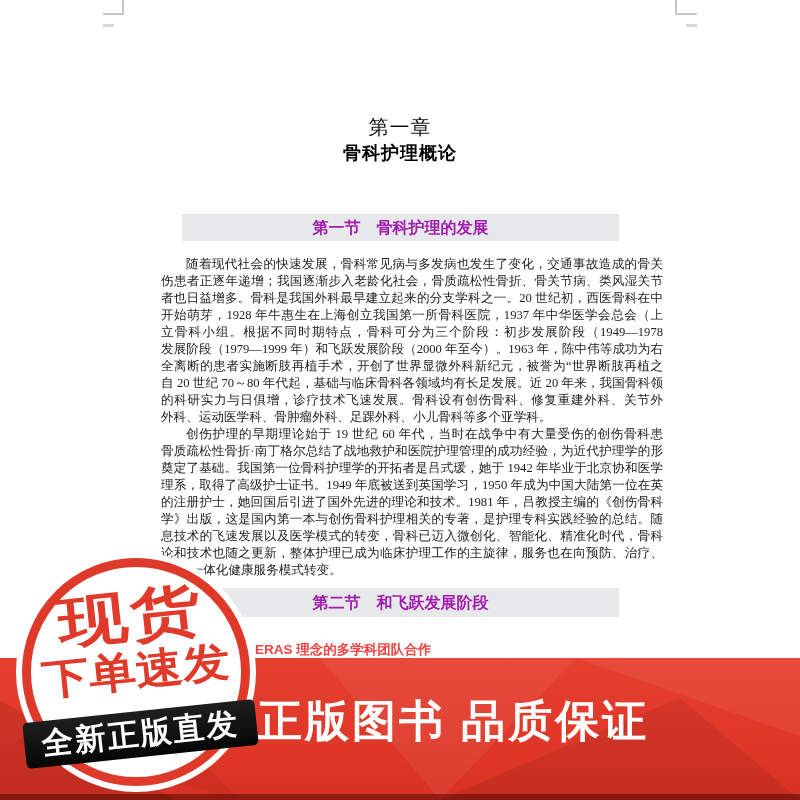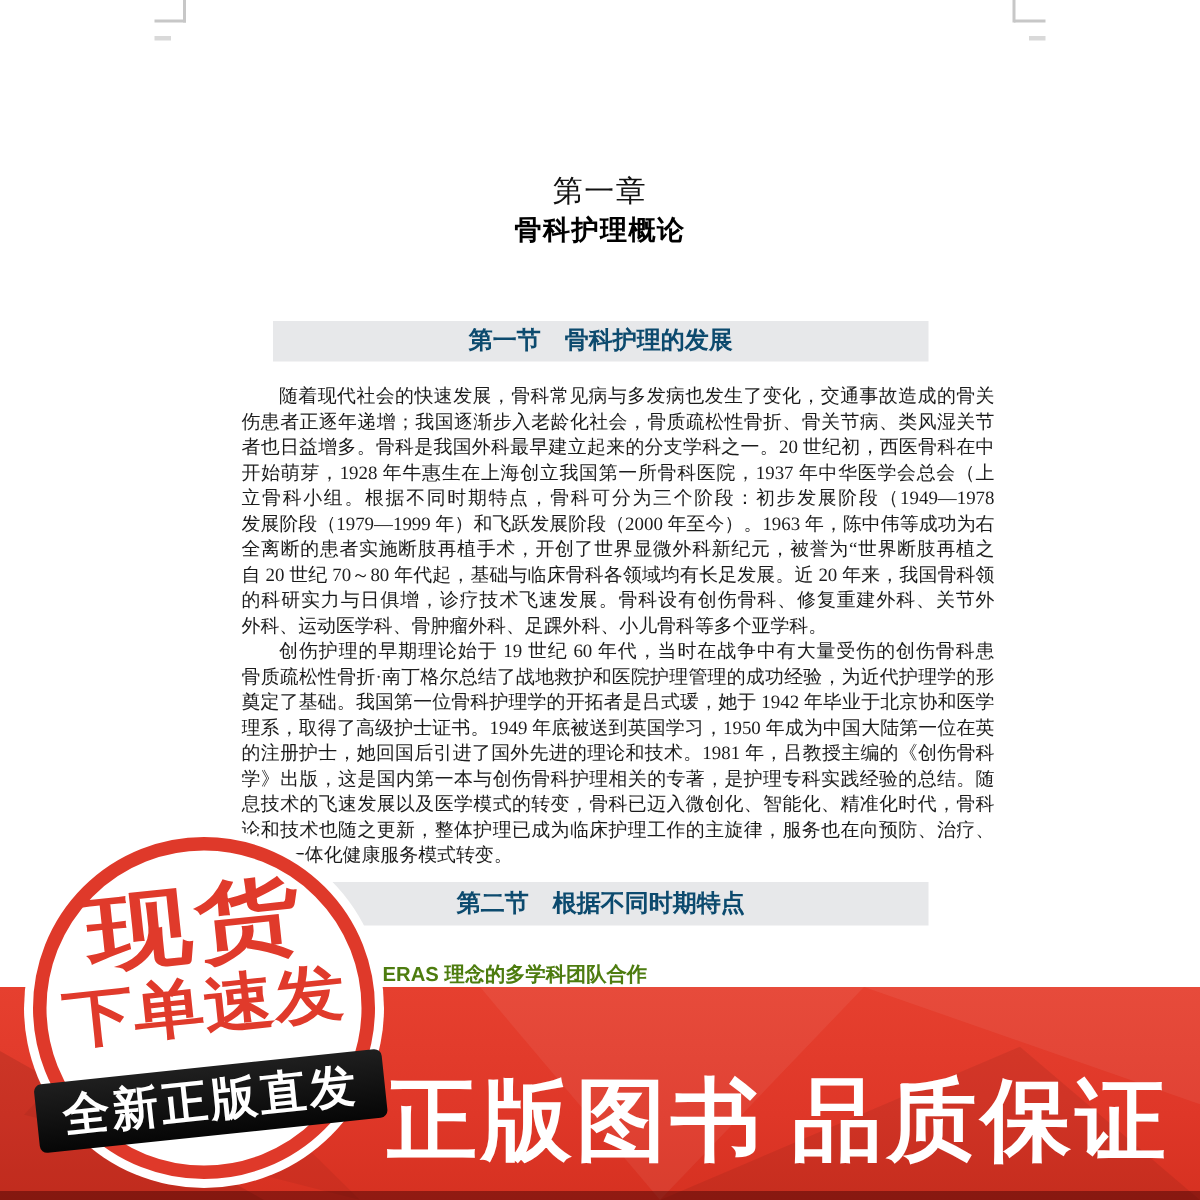--- a/index.html
+++ b/index.html
@@ -13,48 +13,48 @@
 
   
   .chapter-wrap{position:absolute;left:182px;top:0;width:436px;text-align:center;}
   .chapter-label{position:absolute;left:0;top:114px;width:100%;font-size:20px;color:#111;
                  letter-spacing:1px;}
   .chapter-title{position:absolute;left:0;top:141px;width:100%;font-size:18px;color:#000;
                  font-weight:bold;font-family:"Liberation Sans","DejaVu Sans",sans-serif;letter-spacing:1px;}
 
   
   .band{position:absolute;left:182px;width:437px;background:#e7e8ea;text-align:center;
-        font-size:16px;font-weight:bold;color:#0c4a6e;}
+        font-size:16px;font-weight:bold;color:#a21caf;}
   .band1{top:214px;height:27px;line-height:27px;}
   .band2{top:588px;height:29px;line-height:29px;}
 
   
   .bodytext{position:absolute;left:161px;top:256px;width:502px;}
   .bline{height:17px;line-height:17px;font-size:12.6px;color:#1c1c1c;overflow:hidden;
          text-align:justify;text-align-last:justify;text-justify:inter-ideograph;}
   .bline.indent{padding-left:25px;}
   .bline.plain{text-align:center;text-align-last:left;}
   .bline.cutoff{padding-left:17px;}
 
-  .subheading{position:absolute;left:255px;top:641px;font-size:13.5px;font-weight:bold;color:#4d7c0f;
+  .subheading{position:absolute;left:255px;top:641px;font-size:13.5px;font-weight:bold;color:#ef4444;
               font-family:"Liberation Sans","DejaVu Sans",sans-serif;}
 
   
   .banner{position:absolute;left:0;top:658px;width:800px;height:142px;z-index:10;
           background:linear-gradient(180deg,#e6402f 0%,#df3728 60%,#d63121 100%);overflow:hidden;}
   .facet{position:absolute;inset:0;}
   .f1{background:rgba(255,255,255,0.06);clip-path:polygon(40% 0,72% 0,55% 100%);}
   .f2{background:rgba(0,0,0,0.10);clip-path:polygon(0 30%,22% 100%,0 100%);}
   .f3{background:rgba(255,255,255,0.06);clip-path:polygon(72% 0,100% 0,100% 55%);}
   .f4{background:rgba(0,0,0,0.07);clip-path:polygon(55% 100%,85% 28%,100% 100%);}
   .f5{background:rgba(0,0,0,0.05);clip-path:polygon(12% 0,30% 100%,2% 60%);}
   .banner-strip{position:absolute;left:0;bottom:0;width:100%;height:6px;background:rgba(60,0,0,0.45);}
-  .banner-text{position:absolute;left:258px;top:49px;width:542px;color:#ffffff;font-size:60px;
+  .banner-text{position:absolute;left:258px;top:34px;width:542px;color:#ffffff;font-size:44px;
                font-weight:900;letter-spacing:3px;white-space:nowrap;
-               font-family:Liberation Serif, serif;}
+               font-family:Liberation Sans, sans-serif;}
 
   
   .badge{position:absolute;left:22px;top:558px;width:210px;height:210px;border-radius:50%;
          background:#ffffff;border:9px solid #df392a;box-shadow:0 0 0 6px #ffffff;z-index:30;}
   .badge-rot{position:absolute;inset:0;transform:rotate(-6deg);}
   .badge-line1{position:absolute;top:12px;left:0;width:100%;text-align:center;color:#e03a2b;
                font-size:56px;font-weight:900;letter-spacing:2px;transform:scaleX(1.25);
                font-family:"Liberation Sans","DejaVu Sans",sans-serif;}
   .badge-line2{position:absolute;top:76px;left:0;width:100%;text-align:center;color:#e03a2b;
                font-size:42px;font-weight:900;transform:scaleX(1.12);white-space:nowrap;
@@ -99,21 +99,21 @@
     <div class="bline">骨质疏松性骨折·南丁格尔总结了战地救护和医院护理管理的成功经验，为近代护理学的形成</div>
     <div class="bline">奠定了基础。我国第一位骨科护理学的开拓者是吕式瑗，她于 1942 年毕业于北京协和医学院护</div>
     <div class="bline">理系，取得了高级护士证书。1949 年底被送到英国学习，1950 年成为中国大陆第一位在英国</div>
     <div class="bline">的注册护士，她回国后引进了国外先进的理论和技术。1981 年，吕教授主编的《创伤骨科护理</div>
     <div class="bline">学》出版，这是国内第一本与创伤骨科护理相关的专著，是护理专科实践经验的总结。随着信</div>
     <div class="bline">息技术的飞速发展以及医学模式的转变，骨科已迈入微创化、智能化、精准化时代，骨科护理理</div>
     <div class="bline">论和技术也随之更新，整体护理已成为临床护理工作的主旋律，服务也在向预防、治疗、护理、</div>
     <div class="bline plain cutoff">的一体化健康服务模式转变。</div>
   </div>
 
-  <div class="band band2">第二节　根据不同时期特点</div>
+  <div class="band band2">第二节　和飞跃发展阶段</div>
 
   <div class="subheading">ERAS 理念的多学科团队合作</div>
 
   <div class="banner">
     <div class="facet f1"></div>
     <div class="facet f2"></div>
     <div class="facet f3"></div>
     <div class="facet f4"></div>
     <div class="facet f5"></div>
     <div class="banner-strip"></div>

